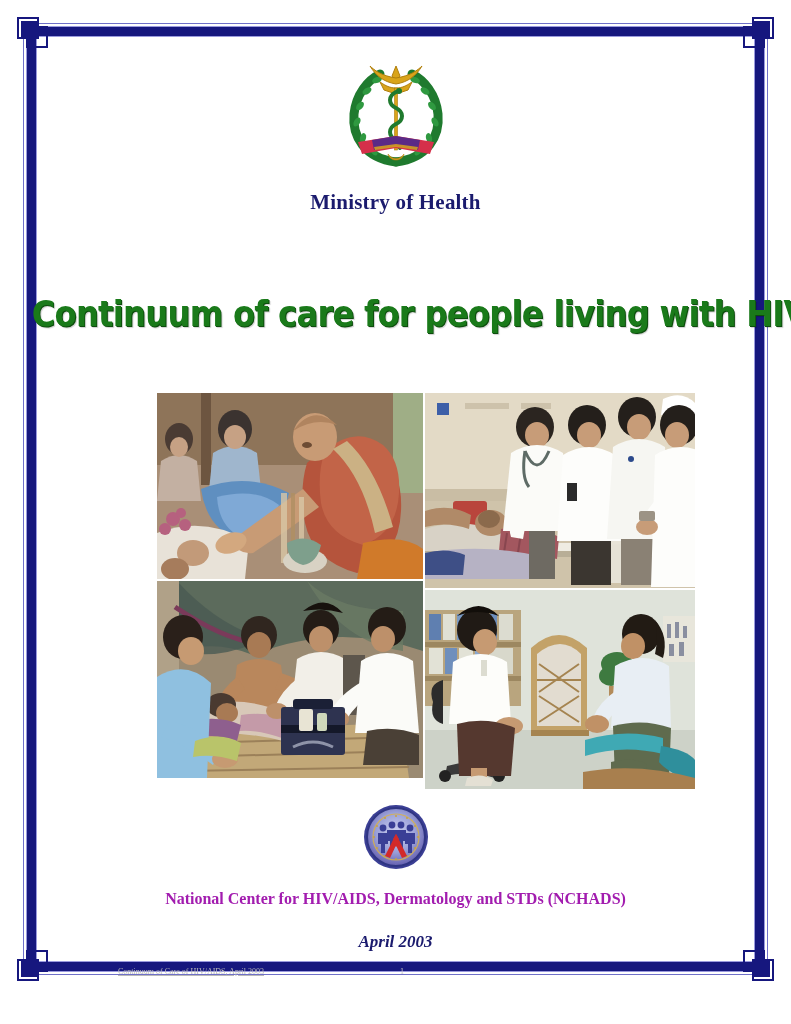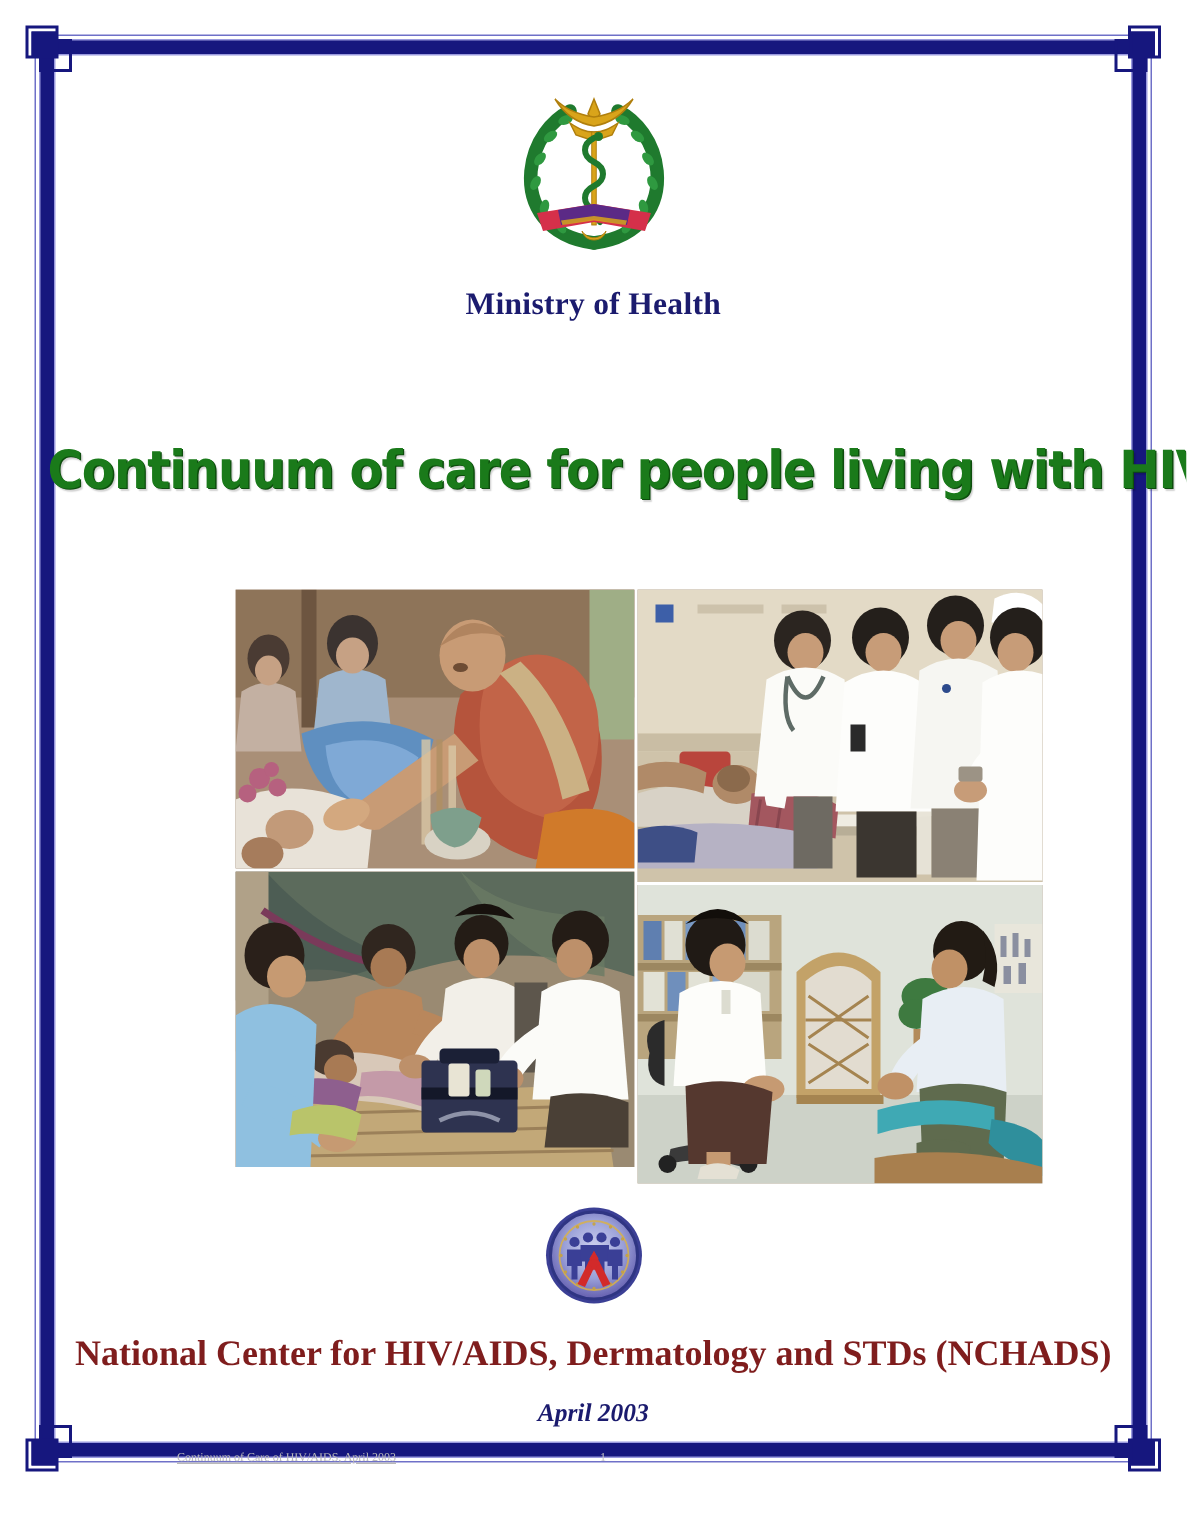--- a/index.html
+++ b/index.html
@@ -138,23 +138,23 @@
     width: 66px;
     height: 66px;
   }
 
   .org-name {
     position: absolute;
     left: 0;
     top: 886px;
     width: 791px;
     font-family: "Liberation Serif", serif;
-    font-size: 24px;
+    font-size: 16px;
     font-weight: 700;
-    color: #7f1d1d;
+    color: #a21caf;
   }
 
   .doc-date {
     position: absolute;
     left: 0;
     top: 928px;
     width: 791px;
     font-family: "Liberation Serif", serif;
     font-size: 17px;
     font-weight: 700;

